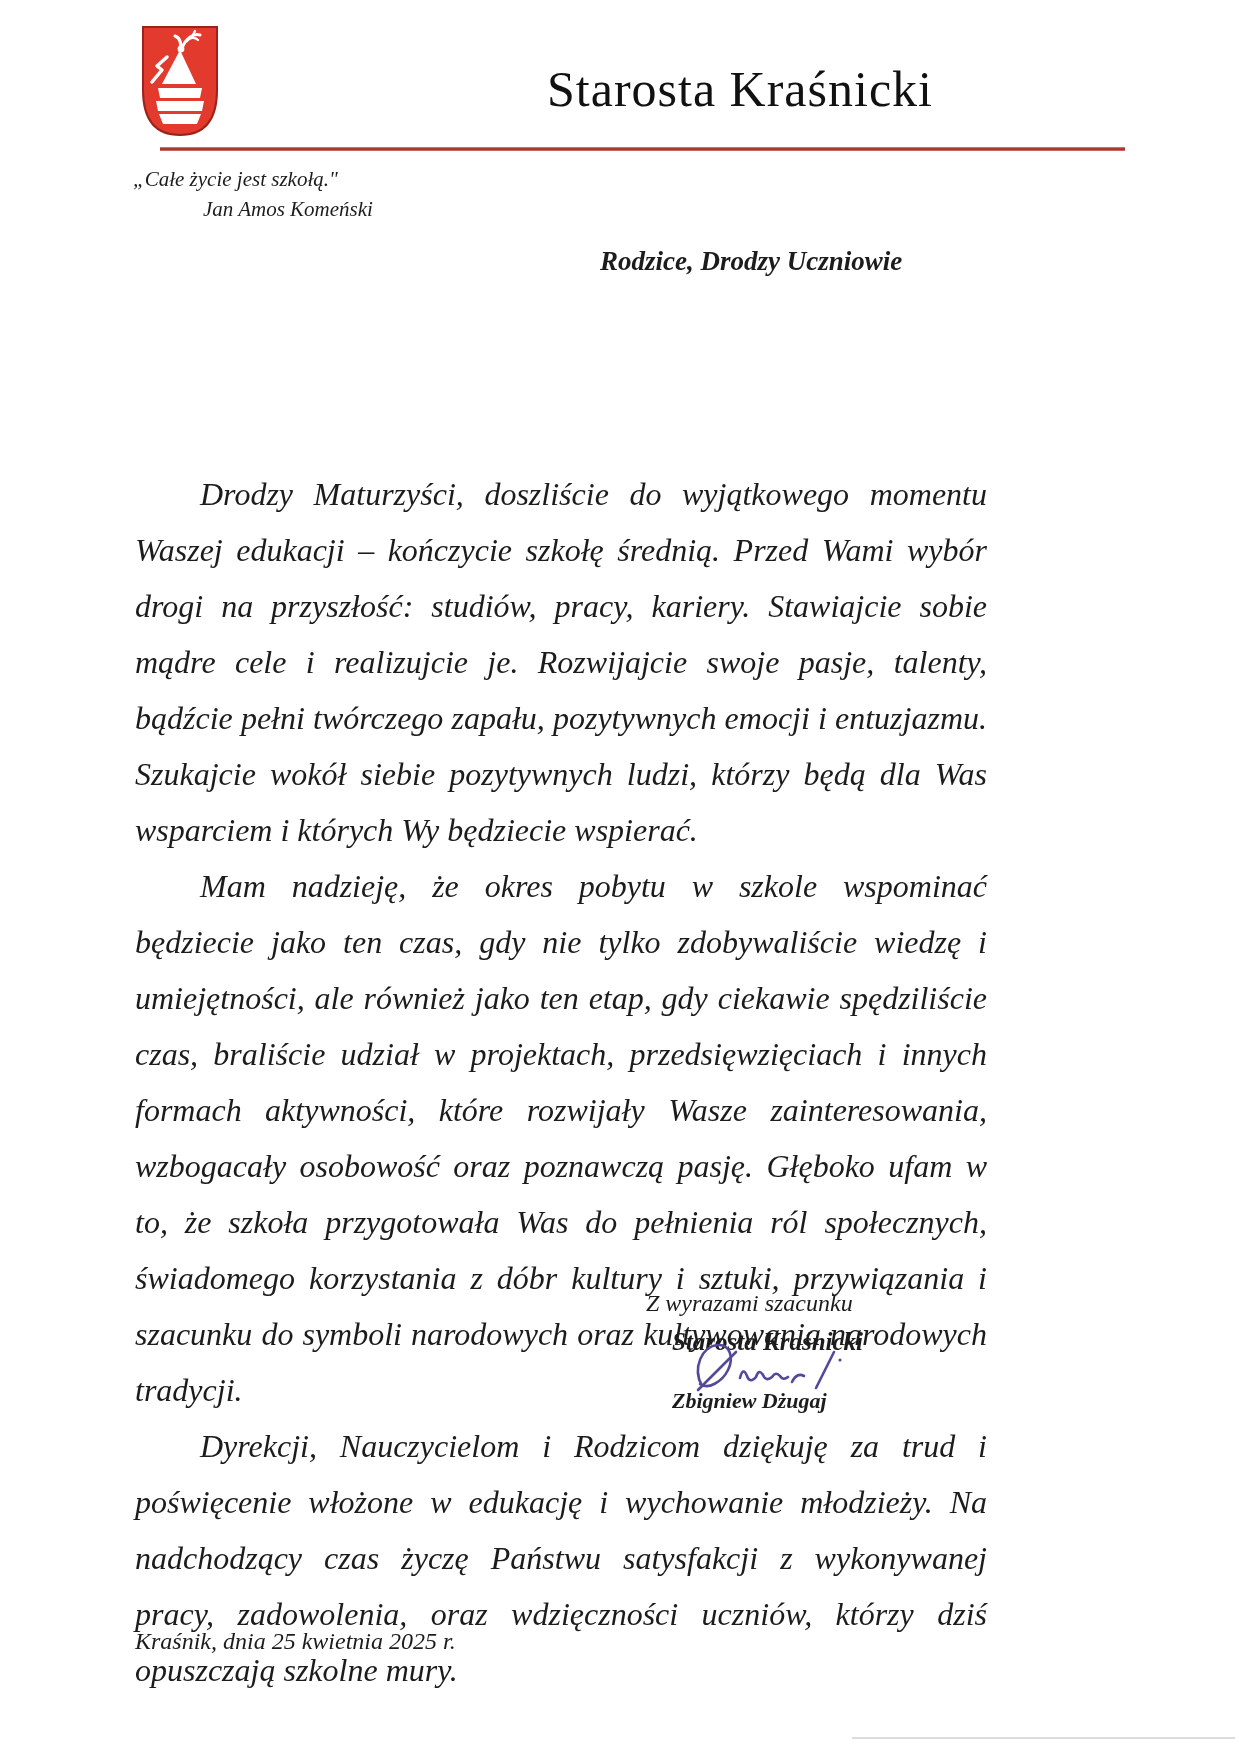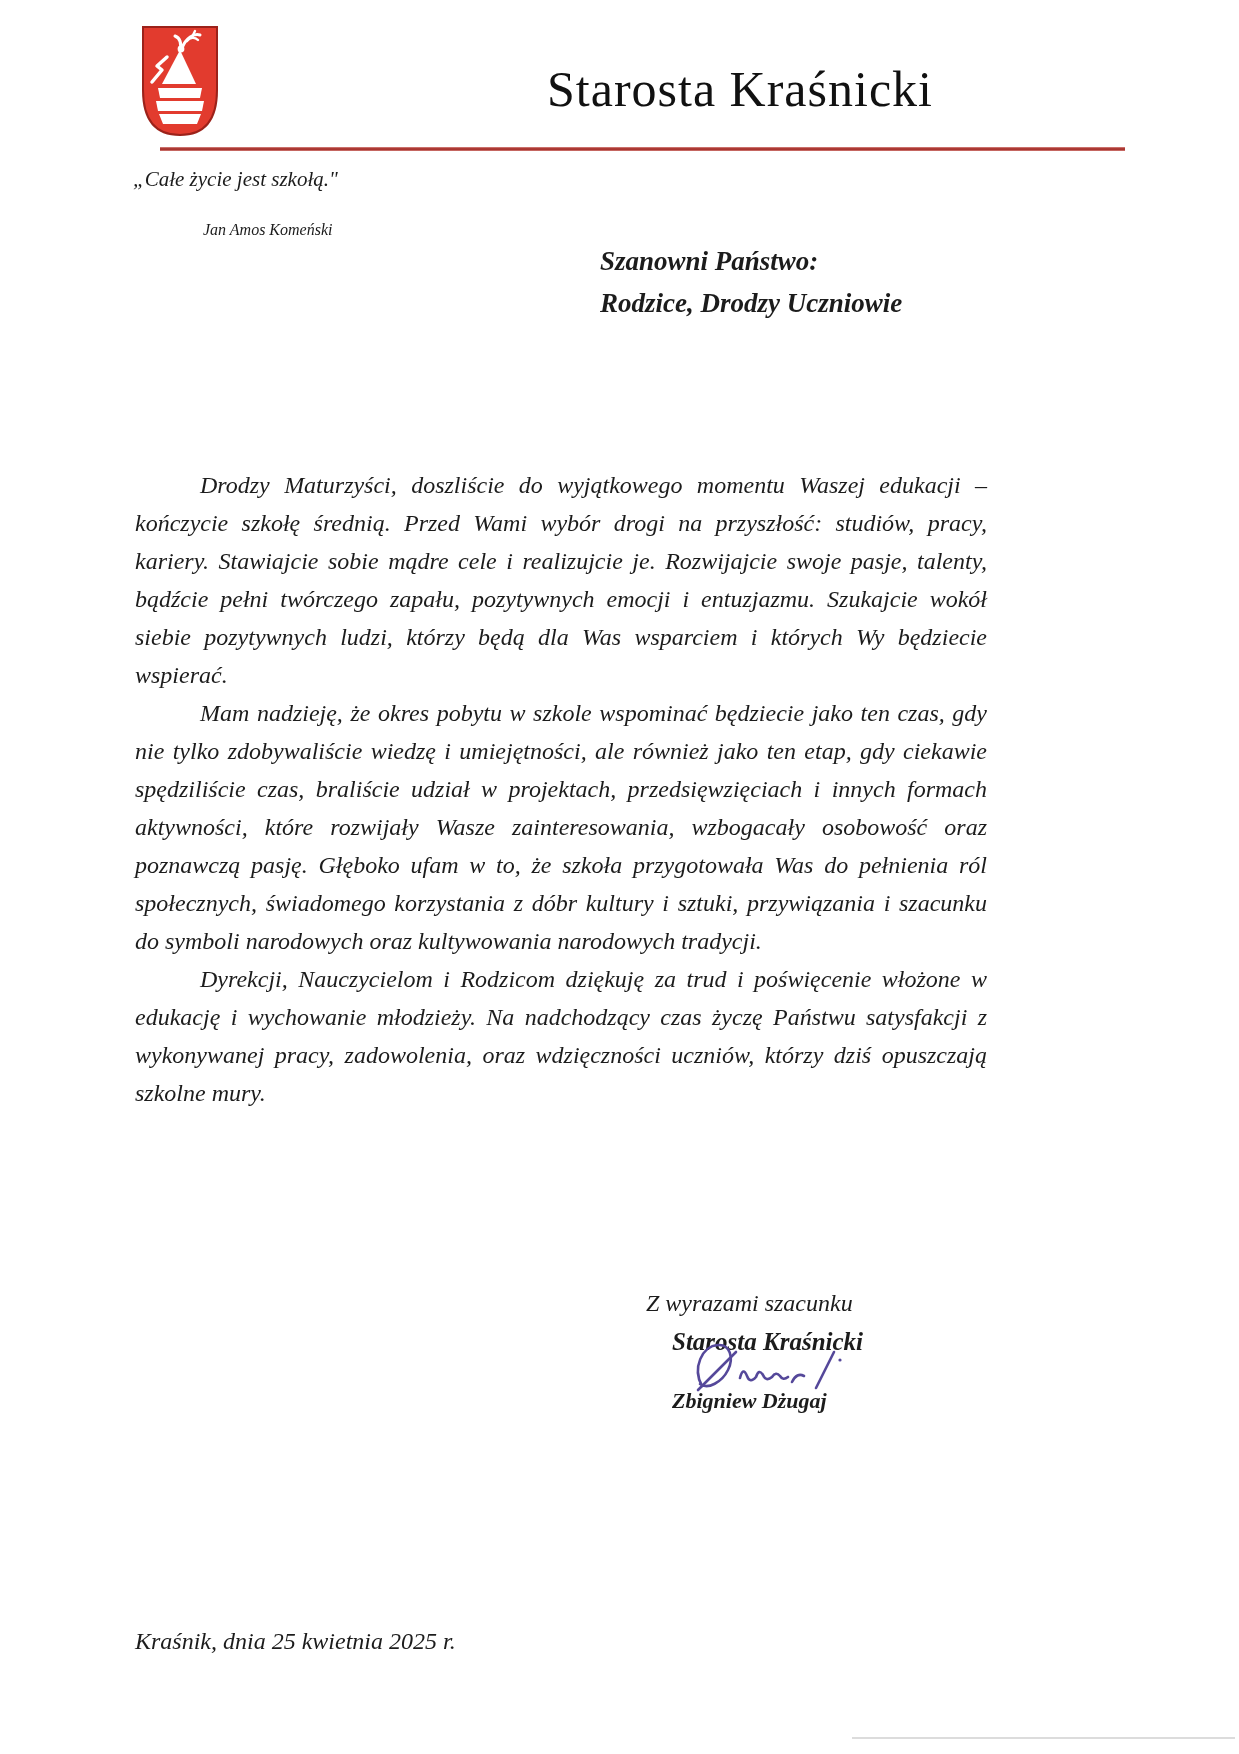--- a/index.html
+++ b/index.html
@@ -24,33 +24,33 @@
   .rule{
     left:160px;top:147px;width:965px;height:4px;
     background:linear-gradient(#d98a85,#a93530 40%,#a93530 70%,#d98a85);
   }
   .quote{
     left:133px;top:167px;
     font-style:italic;font-size:21px;
   }
   .quote-author{
     left:203px;top:197px;
-    font-style:italic;font-size:16px;margin-top:24px;
+    font-style:italic;font-size:21px;
   }
   
   .addressee{
     left:600px;top:240px;
     font-size:27px;font-style:italic;font-weight:bold;
     line-height:42px;
   }
   
   .letter-body{
     left:135px;top:466px;width:852px;
-    font-size:24px;font-style:italic;
-    line-height:38px;
+    font-size:32px;font-style:italic;
+    line-height:56px;
     text-align:justify;
   }
   .letter-body p{margin:0;text-indent:65px;}
   
   .salutation{left:646px;top:1290px;font-size:24px;font-style:italic;}
   .signer-title{left:672px;top:1328px;font-size:25px;font-style:italic;font-weight:bold;}
   .signer-name{left:672px;top:1388px;font-size:22px;font-style:italic;font-weight:bold;}
   .signature{left:688px;top:1338px;width:180px;height:66px;}
   
   .dateline{left:135px;top:1628px;font-size:24px;font-style:italic;}
@@ -76,21 +76,20 @@
     <circle cx="41" cy="25" r="3.4" fill="#ffffff"></circle>
   </svg>
 </div>
 
 <div class="abs title">Starosta Kraśnicki</div>
 <div class="abs rule"></div>
 <div class="abs quote">„Całe życie jest szkołą."</div>
 <div class="abs quote-author">Jan Amos Komeński</div>
 
 <div class="abs addressee">
-  <div>Szanowni Państwo:</div>
   <div>Rodzice, Drodzy Uczniowie</div>
 </div>
 
 <div class="abs letter-body">
   <p>Drodzy Maturzyści, doszliście do wyjątkowego momentu Waszej edukacji – kończycie szkołę średnią. Przed Wami wybór drogi na przyszłość: studiów, pracy, kariery. Stawiajcie sobie mądre cele i realizujcie je. Rozwijajcie swoje pasje, talenty, bądźcie pełni twórczego zapału, pozytywnych emocji i entuzjazmu. Szukajcie wokół siebie pozytywnych ludzi, którzy będą dla Was wsparciem i których Wy będziecie wspierać.</p>
   <p>Mam nadzieję, że okres pobytu w szkole wspominać będziecie jako ten czas, gdy nie tylko zdobywaliście wiedzę i umiejętności, ale również jako ten etap, gdy ciekawie spędziliście czas, braliście udział w projektach, przedsięwzięciach i innych formach aktywności, które rozwijały Wasze zainteresowania, wzbogacały osobowość oraz poznawczą pasję. Głęboko ufam w to, że szkoła przygotowała Was do pełnienia ról społecznych, świadomego korzystania z dóbr kultury i sztuki, przywiązania i szacunku do symboli narodowych oraz kultywowania narodowych tradycji.</p>
   <p>Dyrekcji, Nauczycielom i Rodzicom dziękuję za trud i poświęcenie włożone w edukację i wychowanie młodzieży. Na nadchodzący czas życzę Państwu satysfakcji z wykonywanej pracy, zadowolenia, oraz wdzięczności uczniów, którzy dziś opuszczają szkolne mury.</p>
 </div>
 
 <div class="abs salutation">Z wyrazami szacunku</div>

